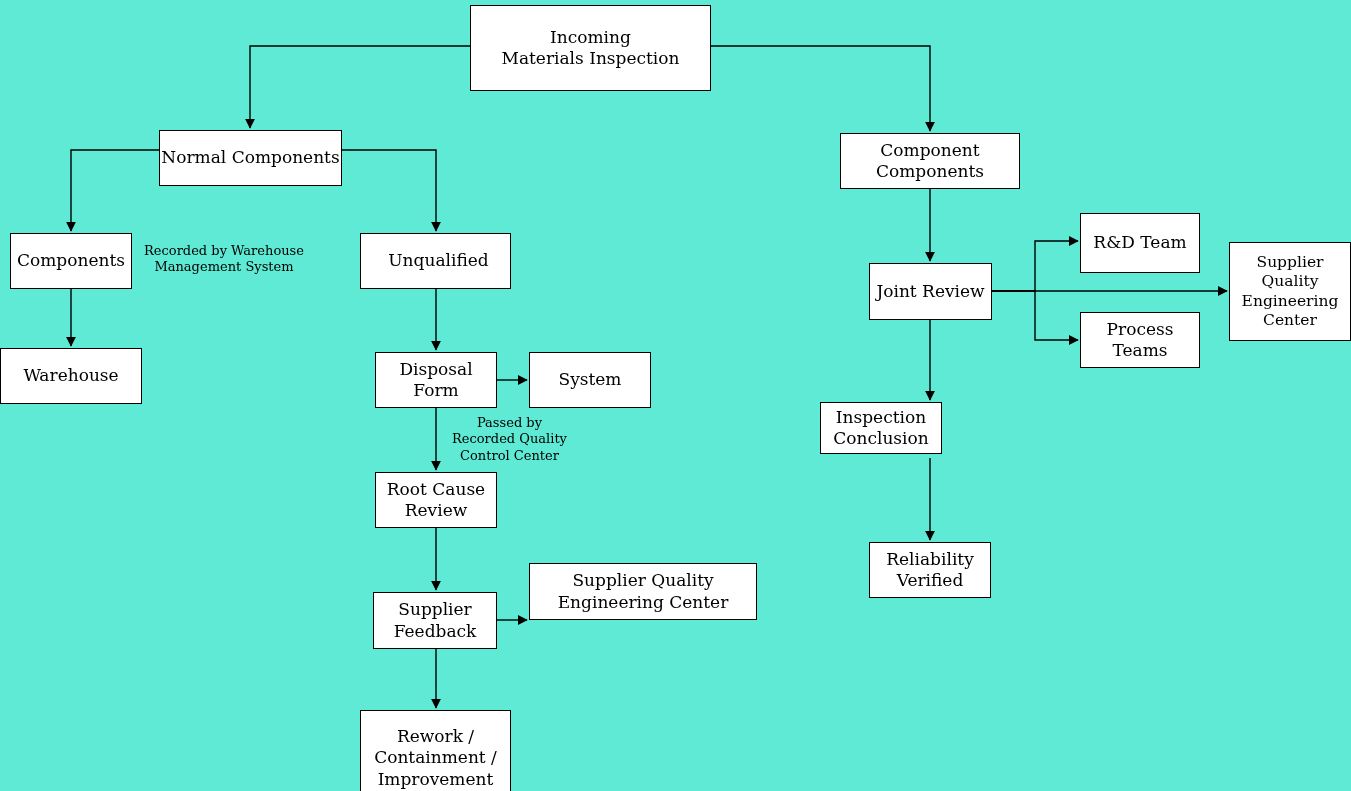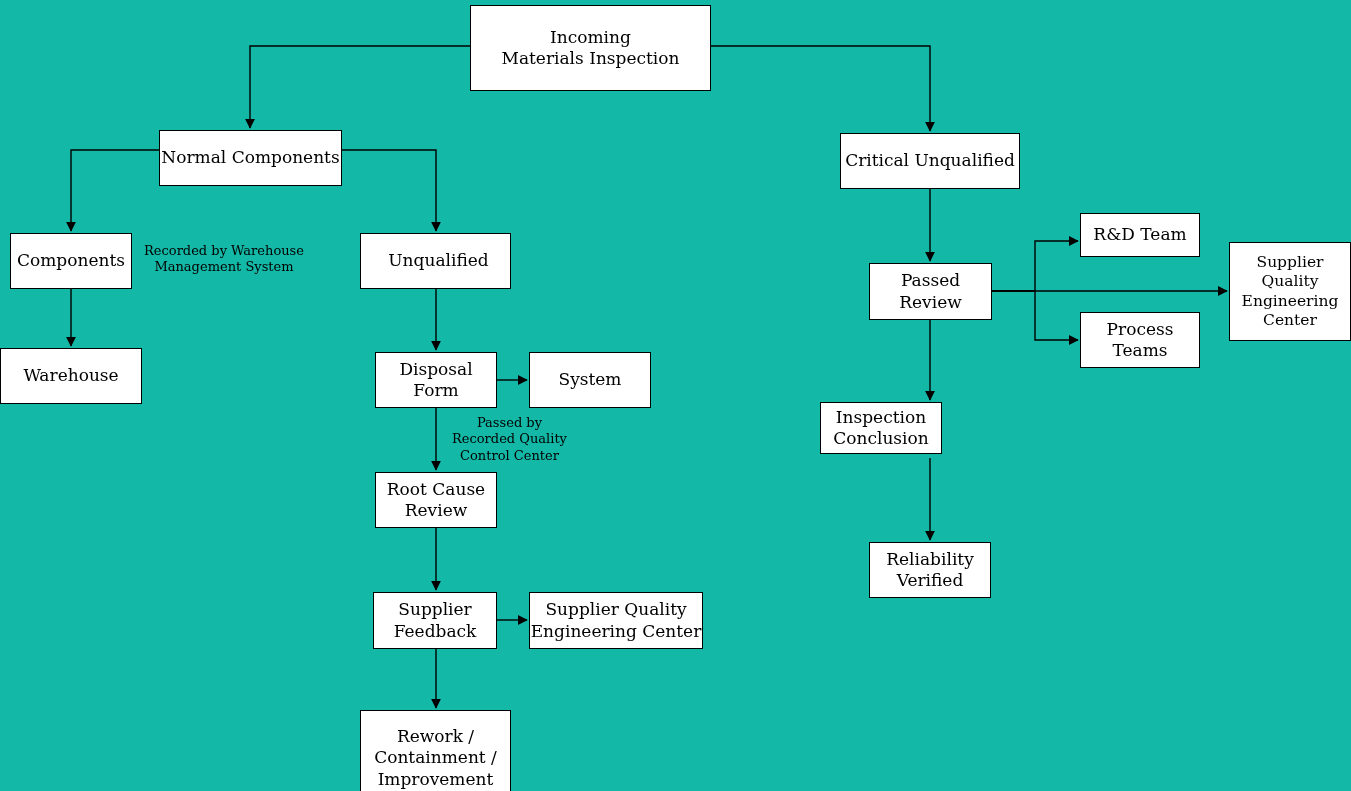--- a/index.html
+++ b/index.html
@@ -4,21 +4,21 @@
 <style>
   html, body {
     margin: 0;
     padding: 0;
     background: #ffffff;
   }
   #canvas {
     position: relative;
     width: 1351px;
     height: 791px;
-    background: #14b8a6;
+    background: #5eead4;
     overflow: hidden;
     font-family: "DejaVu Serif", "Liberation Serif", serif;
   }
   #edge-layer {
     position: absolute;
     left: 0;
     top: 0;
     width: 1351px;
     height: 791px;
     pointer-events: none;
@@ -99,49 +99,49 @@
 
       <path d="M 930 458 L 930 540"></path>
     </g>
   </svg>
 
   <div class="node" style="left:470px;top:5px;width:241px;height:86px;">Incoming
 Materials Inspection</div>
 
   <div class="node" style="left:159px;top:130px;width:183px;height:56px;text-align:right;">Normal Components</div>
 
-  <div class="node" style="left:840px;top:133px;width:180px;height:56px;">Critical Unqualified</div>
+  <div class="node" style="left:840px;top:133px;width:180px;height:56px;">Component Components</div>
 
   <div class="node" style="left:10px;top:233px;width:122px;height:56px;">Components</div>
 
   <div class="node" style="left:360px;top:233px;width:151px;height:56px;padding-left:6px;">Unqualified</div>
 
   <div class="node" style="left:0px;top:348px;width:142px;height:56px;">Warehouse</div>
 
   <div class="node" style="left:375px;top:352px;width:122px;height:56px;">Disposal
 Form</div>
 
   <div class="node" style="left:529px;top:352px;width:122px;height:56px;">System</div>
 
   <div class="node" style="left:375px;top:472px;width:122px;height:56px;">Root Cause
 Review</div>
 
   <div class="node" style="left:373px;top:592px;width:124px;height:57px;">Supplier
 Feedback</div>
 
-  <div class="node" style="left:529px;top:592px;width:174px;height:57px;">Supplier Quality
+  <div class="node" style="left:529px;top:563px;width:228px;height:57px;">Supplier Quality
 Engineering Center</div>
 
   <div class="node" style="left:360px;top:710px;width:151px;height:96px;">Rework /
 Containment /
 Improvement</div>
 
-  <div class="node" style="left:869px;top:263px;width:123px;height:57px;">Passed Review</div>
+  <div class="node" style="left:869px;top:263px;width:123px;height:57px;">Joint Review</div>
 
-  <div class="node" style="left:1080px;top:213px;width:120px;height:44px;">R&amp;D Team</div>
+  <div class="node" style="left:1080px;top:213px;width:120px;height:60px;">R&amp;D Team</div>
 
   <div class="node" style="left:1080px;top:312px;width:120px;height:56px;">Process
 Teams</div>
 
   <div class="node small" style="left:1229px;top:242px;width:122px;height:99px;">Supplier
 Quality
 Engineering
 Center</div>
 
   <div class="node" style="left:820px;top:402px;width:122px;height:52px;">Inspection

